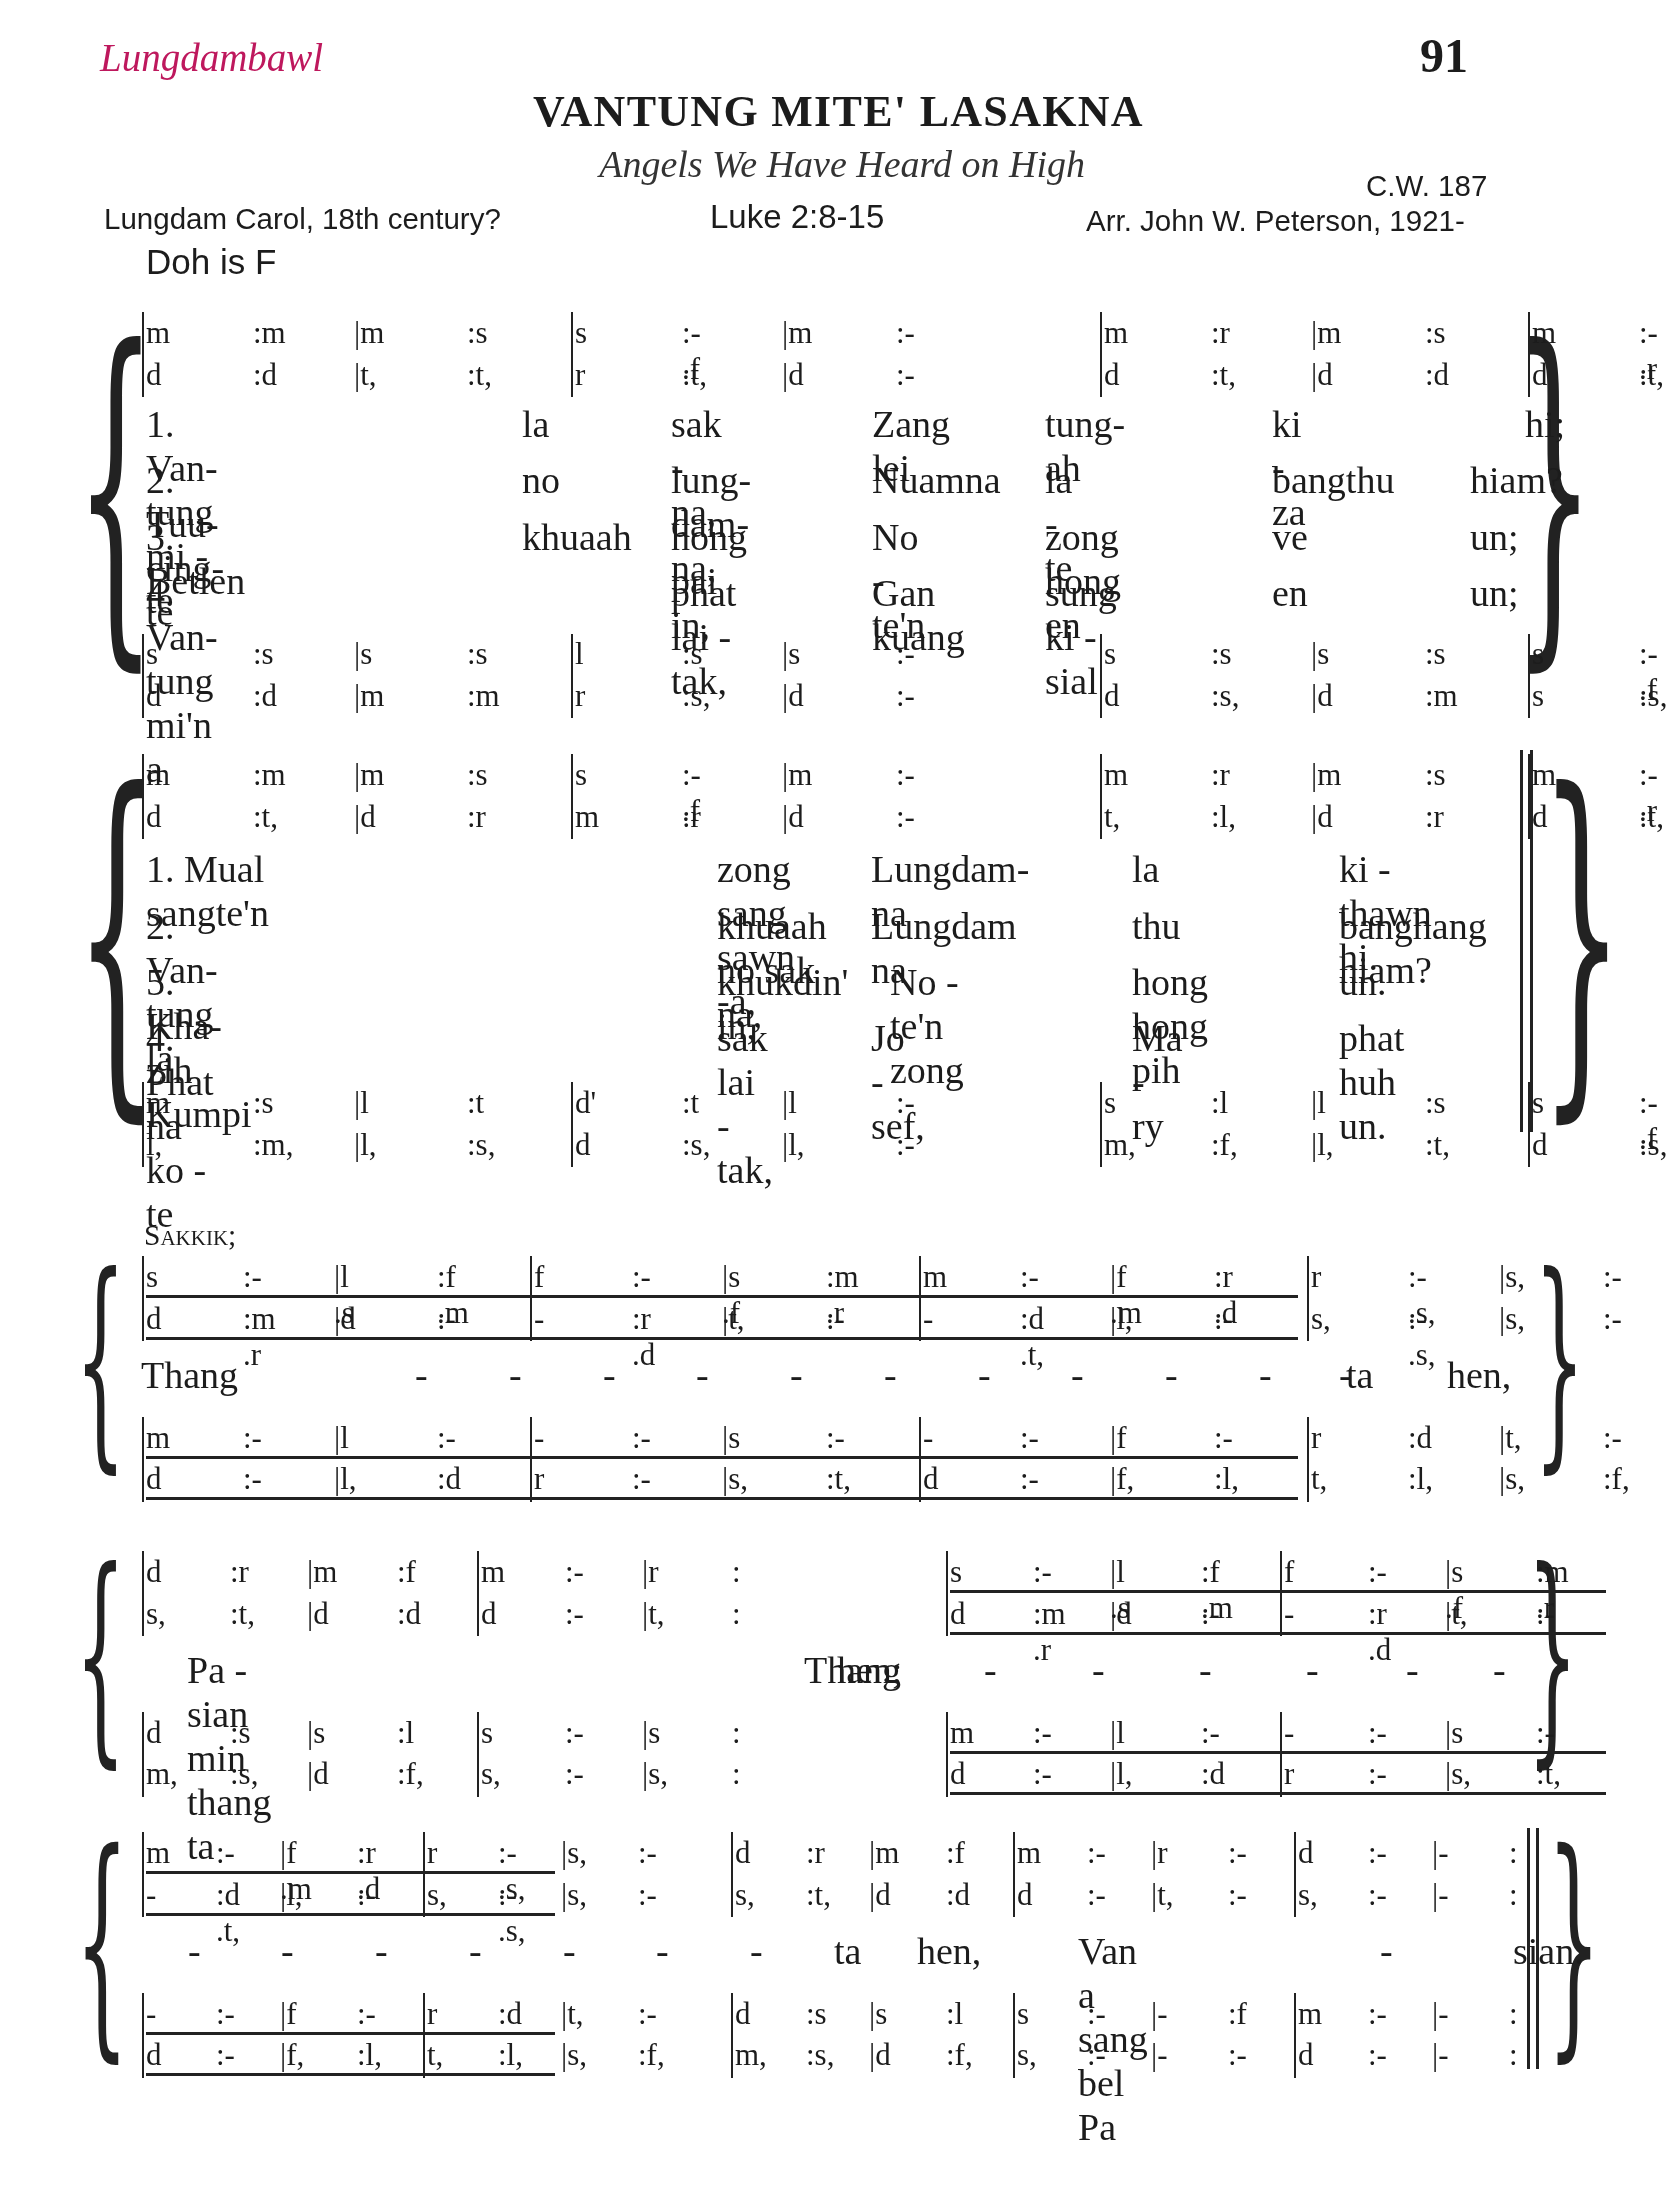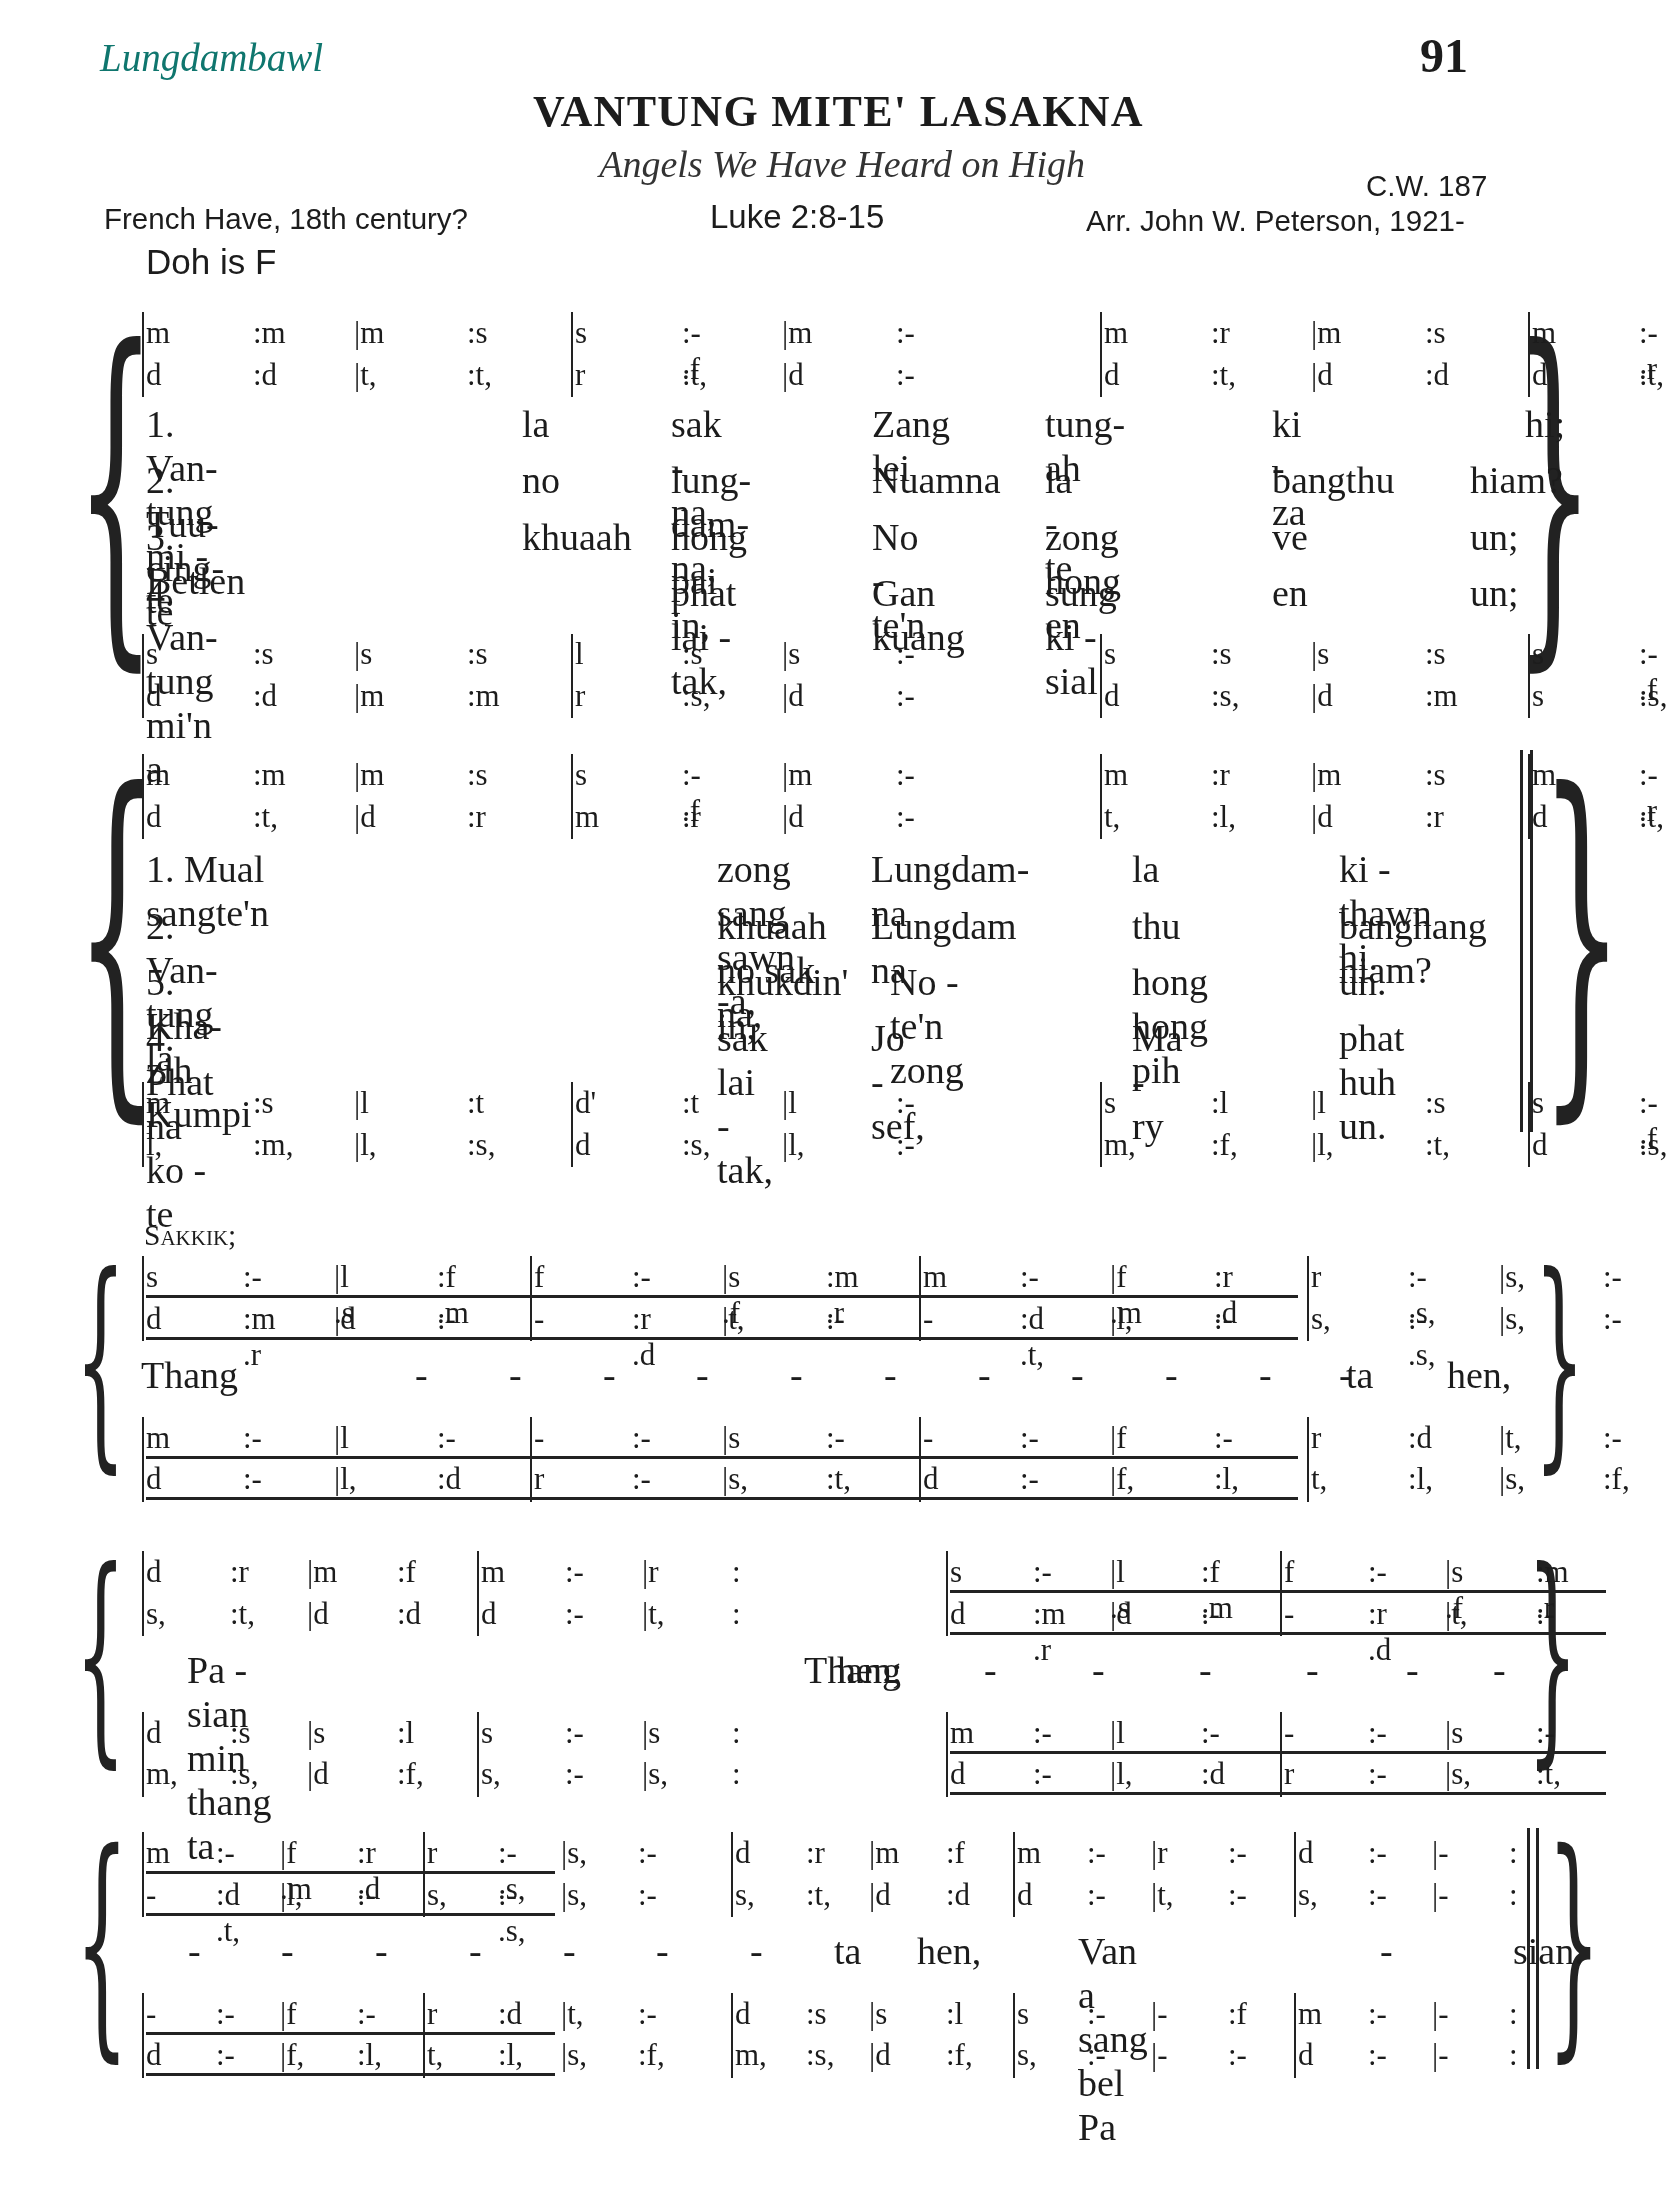--- a/index.html
+++ b/index.html
@@ -1,19 +1,19 @@
 <!DOCTYPE html>
 <html style="font-size:10.7px"><head>
 <meta charset="utf-8">
 <style>
   html,body{margin:0;padding:0;background:#fff;}
   body{width:1677px;height:2205px;position:relative;overflow:hidden;color:#1c1c1c;
        font-family:"Liberation Serif","DejaVu Serif",serif;}
   .abs{position:absolute;white-space:nowrap;}
-  .hdr-book{left:100px;top:35px;font-size:39px;font-style:italic;color:#0f766e;}
+  .hdr-book{left:100px;top:35px;font-size:39px;font-style:italic;color:#be185d;}
   .pagenum{left:1420px;top:28px;font-size:48px;font-weight:bold;}
   .title{left:0;width:1677px;text-align:center;top:86px;font-size:44px;font-weight:bold;letter-spacing:1.3px;}
   .subtitle{left:0;width:1085px;text-align:right;top:142px;font-size:38px;font-style:italic;color:#333;}
   .cw{left:1366px;top:169px;font-size:29.5px;font-family:"Liberation Sans",sans-serif;}
   .credit-l{left:104px;top:202px;font-size:29.5px;font-family:"Liberation Sans",sans-serif;}
   .scripture{left:710px;top:198px;font-size:33px;font-family:"Liberation Sans",sans-serif;}
   .credit-r{left:1086px;top:204px;font-size:29.5px;font-family:"Liberation Sans",sans-serif;}
   .key{left:146px;top:242px;font-size:35px;font-family:"Liberation Sans",sans-serif;}
   .sakkik{left:144px;top:1219px;font-size:29.5px;font-variant:small-caps;}
 
@@ -28,21 +28,21 @@
   .lyrcell{position:absolute;top:0;}
 </style>
 </head>
 <body>
 
 <div class="abs hdr-book">Lungdambawl</div>
 <div class="abs pagenum">91</div>
 <div class="abs title">VANTUNG MITE' LASAKNA</div>
 <div class="abs subtitle">Angels We Have Heard on High</div>
 <div class="abs cw">C.W. 187</div>
-<div class="abs credit-l">French Have, 18th century?</div>
+<div class="abs credit-l">Lungdam Carol, 18th century?</div>
 <div class="abs scripture">Luke 2:8-15</div>
 <div class="abs credit-r">Arr. John W. Peterson, 1921-</div>
 <div class="abs key">Doh is F</div>
 <div class="abs sakkik">Sakkik;</div>
 
 <div id="systems">
     <div class="sys" style="left: 0px; top: 315px;">
       <div class="brace" style="left: 75px; top: -20px; font-size: 366px; line-height: 385px; transform: scaleX(0.35); transform-origin: left top;">{</div>
       <div class="brace" style="left: 1513px; top: -20px; font-size: 366px; line-height: 385px; transform: scaleX(0.35); transform-origin: left top;">}</div>
       <div class="bar" style="left: 142px; top: -2.7px; height: 43px;"></div>

